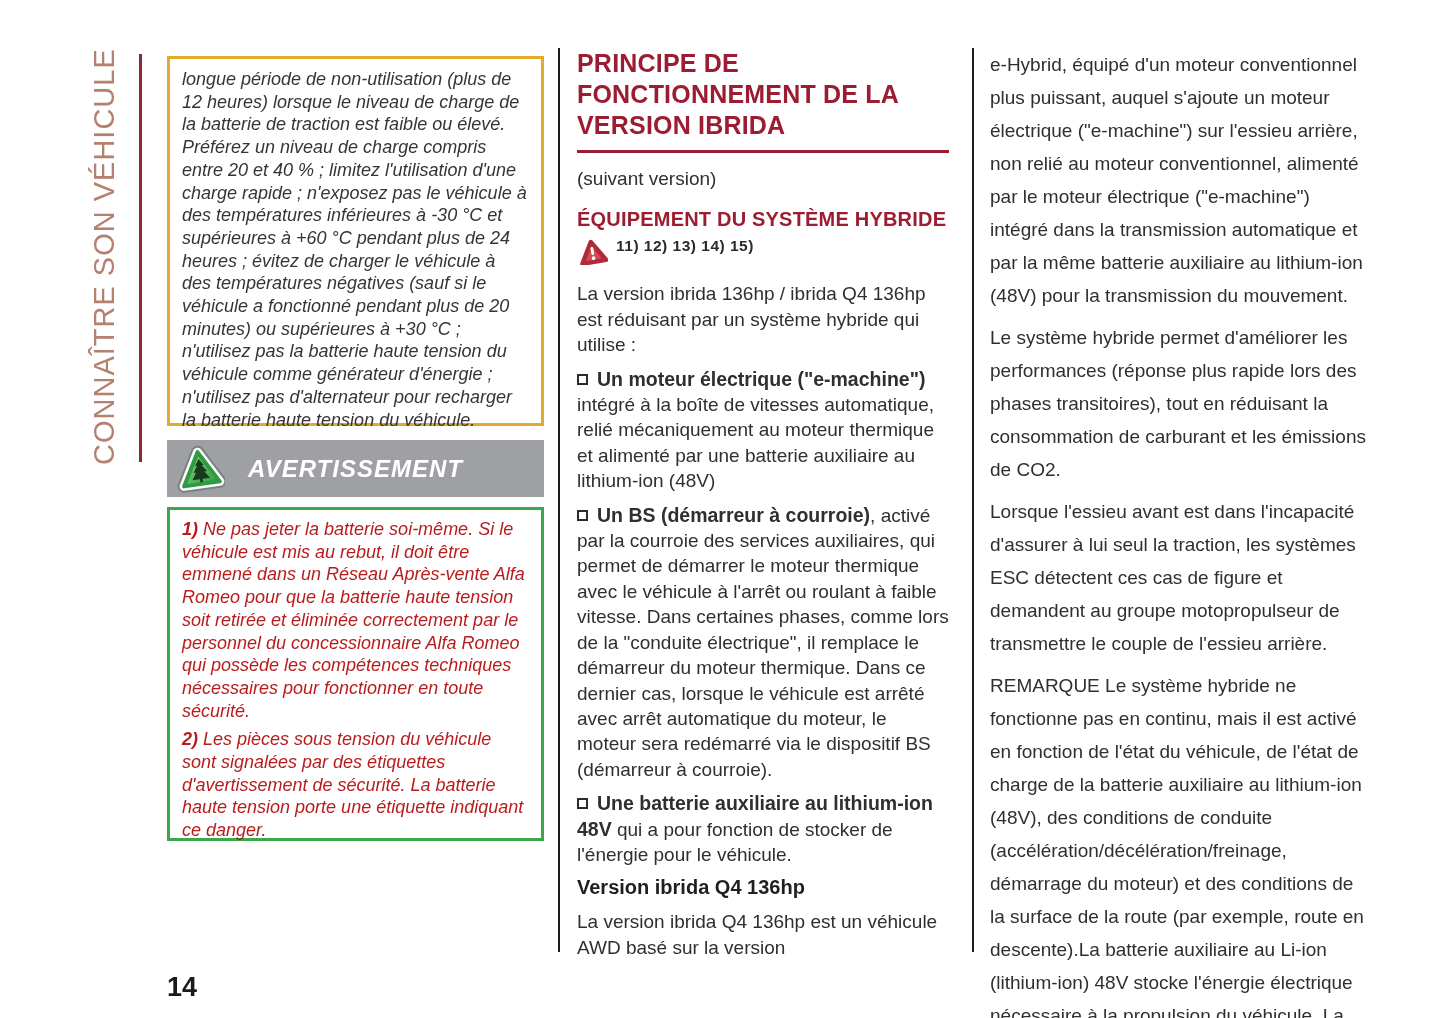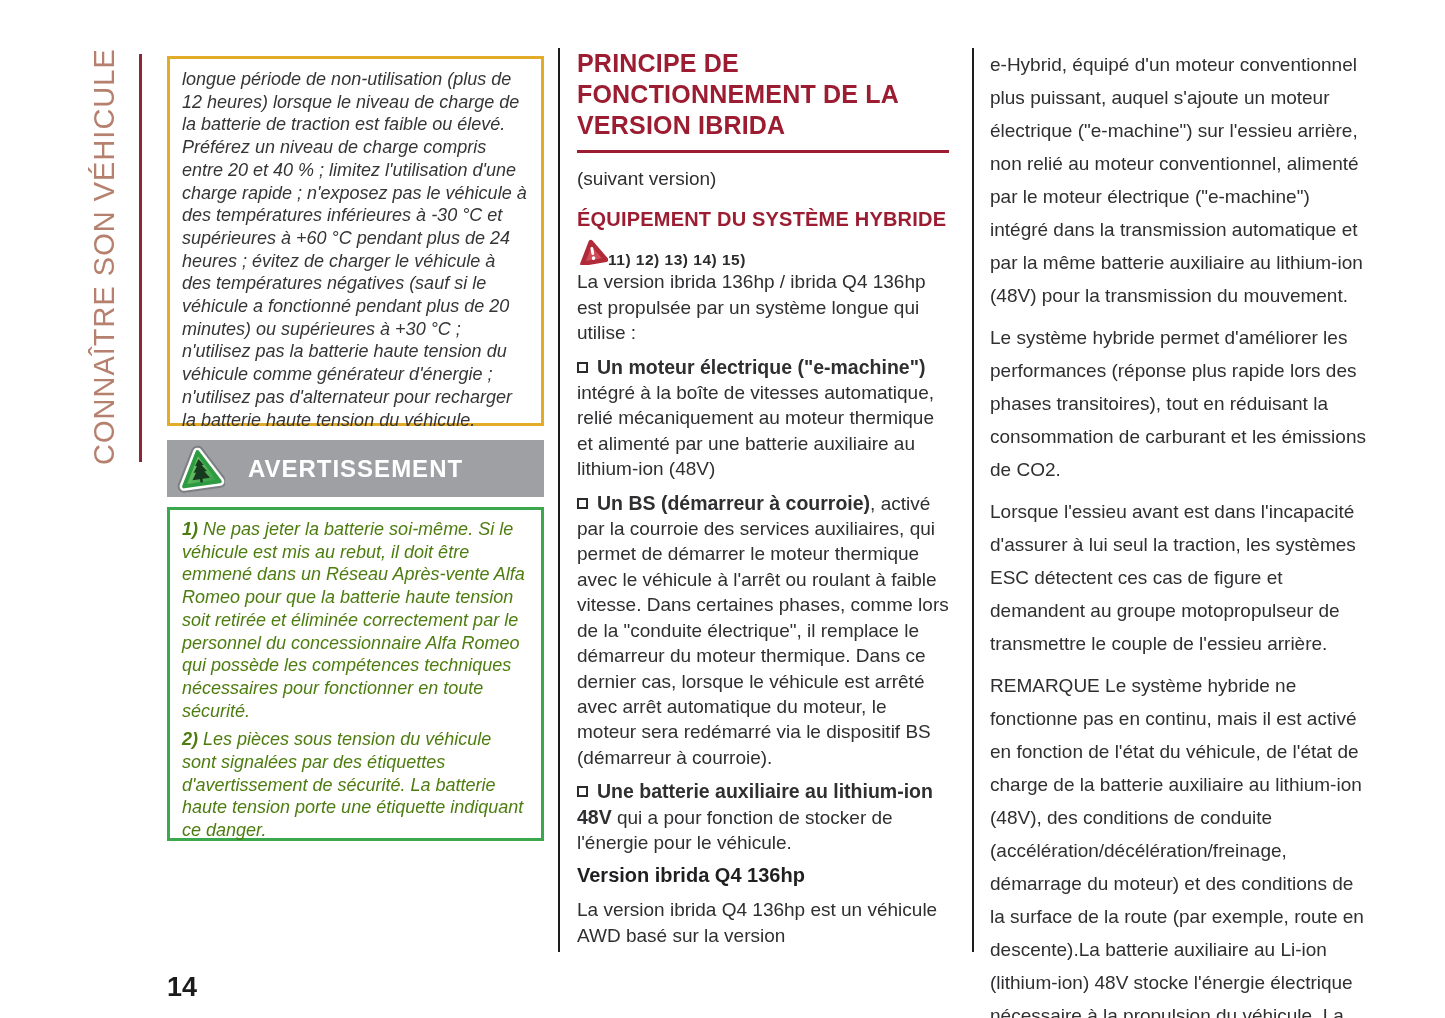--- a/index.html
+++ b/index.html
@@ -40,29 +40,29 @@
     padding:9px 12px 4px 12px;
     font-style:italic;font-size:18px;line-height:22.7px;color:#353537;
   }
   .warn-banner{
     position:absolute;left:167px;top:440px;width:377px;height:57px;
     background:var(--banner_gray);
   }
   .warn-banner .banner-text{
     position:absolute;left:0;right:0;top:0;bottom:0;
     display:flex;align-items:center;justify-content:center;
-    color:#ffffff;font-weight:bold;
+    color:#ffffff;font-weight:bold;font-style:italic;
     font-size:24px;letter-spacing:1px;
   }
   .eco-icon{position:absolute;left:8px;top:4px;}
   .notes-box{
     position:absolute;left:167px;top:507px;width:377px;height:334px;
     border:3px solid var(--note_green);
     padding:8px 12px 8px 12px;
-    font-style:italic;font-size:18px;line-height:22.7px;color:#4d7c0f;
+    font-style:italic;font-size:18px;line-height:22.7px;color:#b91c1c;
   }
   .notes-box p{margin:0 0 6px 0;}
   .notes-box p:last-child{margin-bottom:0;}
   .notes-box b{font-style:italic;}
   .page-number{
     position:absolute;left:167px;top:956px;
     font-size:27px;font-weight:bold;color:#1a1a1c;margin-top:16px;
   }
   
   .colsep{position:absolute;top:48px;width:2px;height:904px;background:#1c1c1e;}
@@ -73,21 +73,21 @@
   .mid-title{
     color:var(--heading_red);font-weight:bold;font-size:25px;line-height:31px;
     letter-spacing:.2px;
   }
   .mid-rule{height:3px;background:var(--heading_red);margin:9px 0 13px 0;}
   .suivant{font-size:20px;margin-bottom:16px;}
   .sec-heading{
     color:var(--heading_red);font-weight:bold;font-size:20px;line-height:24px;
     margin-bottom:6px;letter-spacing:.2px;
   }
-  .warn-refs{display:flex;align-items:flex-end;margin-bottom:0;}
+  .warn-refs{display:flex;align-items:flex-start;gap:8px;margin-bottom:12px;}
   .warn-refs .refs{font-weight:bold;font-size:15.5px;color:#2b2b2d;letter-spacing:.5px;}
   .bodytxt{font-size:19px;line-height:25.4px;color:var(--body_ink);}
   .mid-col p.bodytxt{margin-bottom:9px;}
   .bullet .sq{
     display:inline-block;width:11px;height:11px;border:2px solid #2b2b2d;
     margin-right:9px;position:relative;top:-1px;
   }
   .bullet b{font-size:19.5px;}
   .sub-heading{font-weight:bold;font-size:20px;color:#1f1f21;margin:4px 0 10px 0;}
   
@@ -147,21 +147,21 @@
         <svg width="31" height="28" viewBox="0 0 31 28">
           <g transform="rotate(-10 15 15)">
             <path d="M15.5 5 L27.5 25 L3.5 25 Z" fill="#d04c57" stroke="#b02a3a" stroke-width="4.5" stroke-linejoin="round"></path>
             <rect x="14.1" y="10" width="2.8" height="8.2" rx="1.3" fill="#ffffff"></rect>
             <circle cx="15.5" cy="21.3" r="1.8" fill="#ffffff"></circle>
           </g>
         </svg>
       </span>
       <span class="refs">11) 12) 13) 14) 15)</span>
     </div>
-    <p class="bodytxt">La version ibrida 136hp / ibrida Q4 136hp est propulsée par un système longue qui utilise :</p>
+    <p class="bodytxt">La version ibrida 136hp / ibrida Q4 136hp est réduisant par un système hybride qui utilise :</p>
     <p class="bodytxt bullet"><span class="sq"></span><b>Un moteur électrique ("e-machine")</b><span> intégré à la boîte de vitesses automatique, relié mécaniquement au moteur thermique et alimenté par une batterie auxiliaire au lithium-ion (48V)</span></p>
     <p class="bodytxt bullet"><span class="sq"></span><b>Un BS (démarreur à courroie)</b><span>, activé par la courroie des services auxiliaires, qui permet de démarrer le moteur thermique avec le véhicule à l'arrêt ou roulant à faible vitesse. Dans certaines phases, comme lors de la "conduite électrique", il remplace le démarreur du moteur thermique. Dans ce dernier cas, lorsque le véhicule est arrêté avec arrêt automatique du moteur, le moteur sera redémarré via le dispositif BS (démarreur à courroie).</span></p>
     <p class="bodytxt bullet"><span class="sq"></span><b>Une batterie auxiliaire au lithium-ion 48V</b><span> qui a pour fonction de stocker de l'énergie pour le véhicule.</span></p>
     <div class="sub-heading">Version ibrida Q4 136hp</div>
     <p class="bodytxt">La version ibrida Q4 136hp est un véhicule AWD basé sur la version</p>
   </div>
 
   <div class="right-col">
     <p>e-Hybrid, équipé d'un moteur conventionnel plus puissant, auquel s'ajoute un moteur électrique ("e-machine") sur l'essieu arrière, non relié au moteur conventionnel, alimenté par le moteur électrique ("e-machine") intégré dans la transmission automatique et par la même batterie auxiliaire au lithium-ion (48V) pour la transmission du mouvement.</p>
     <p>Le système hybride permet d'améliorer les performances (réponse plus rapide lors des phases transitoires), tout en réduisant la consommation de carburant et les émissions de CO2.</p>

